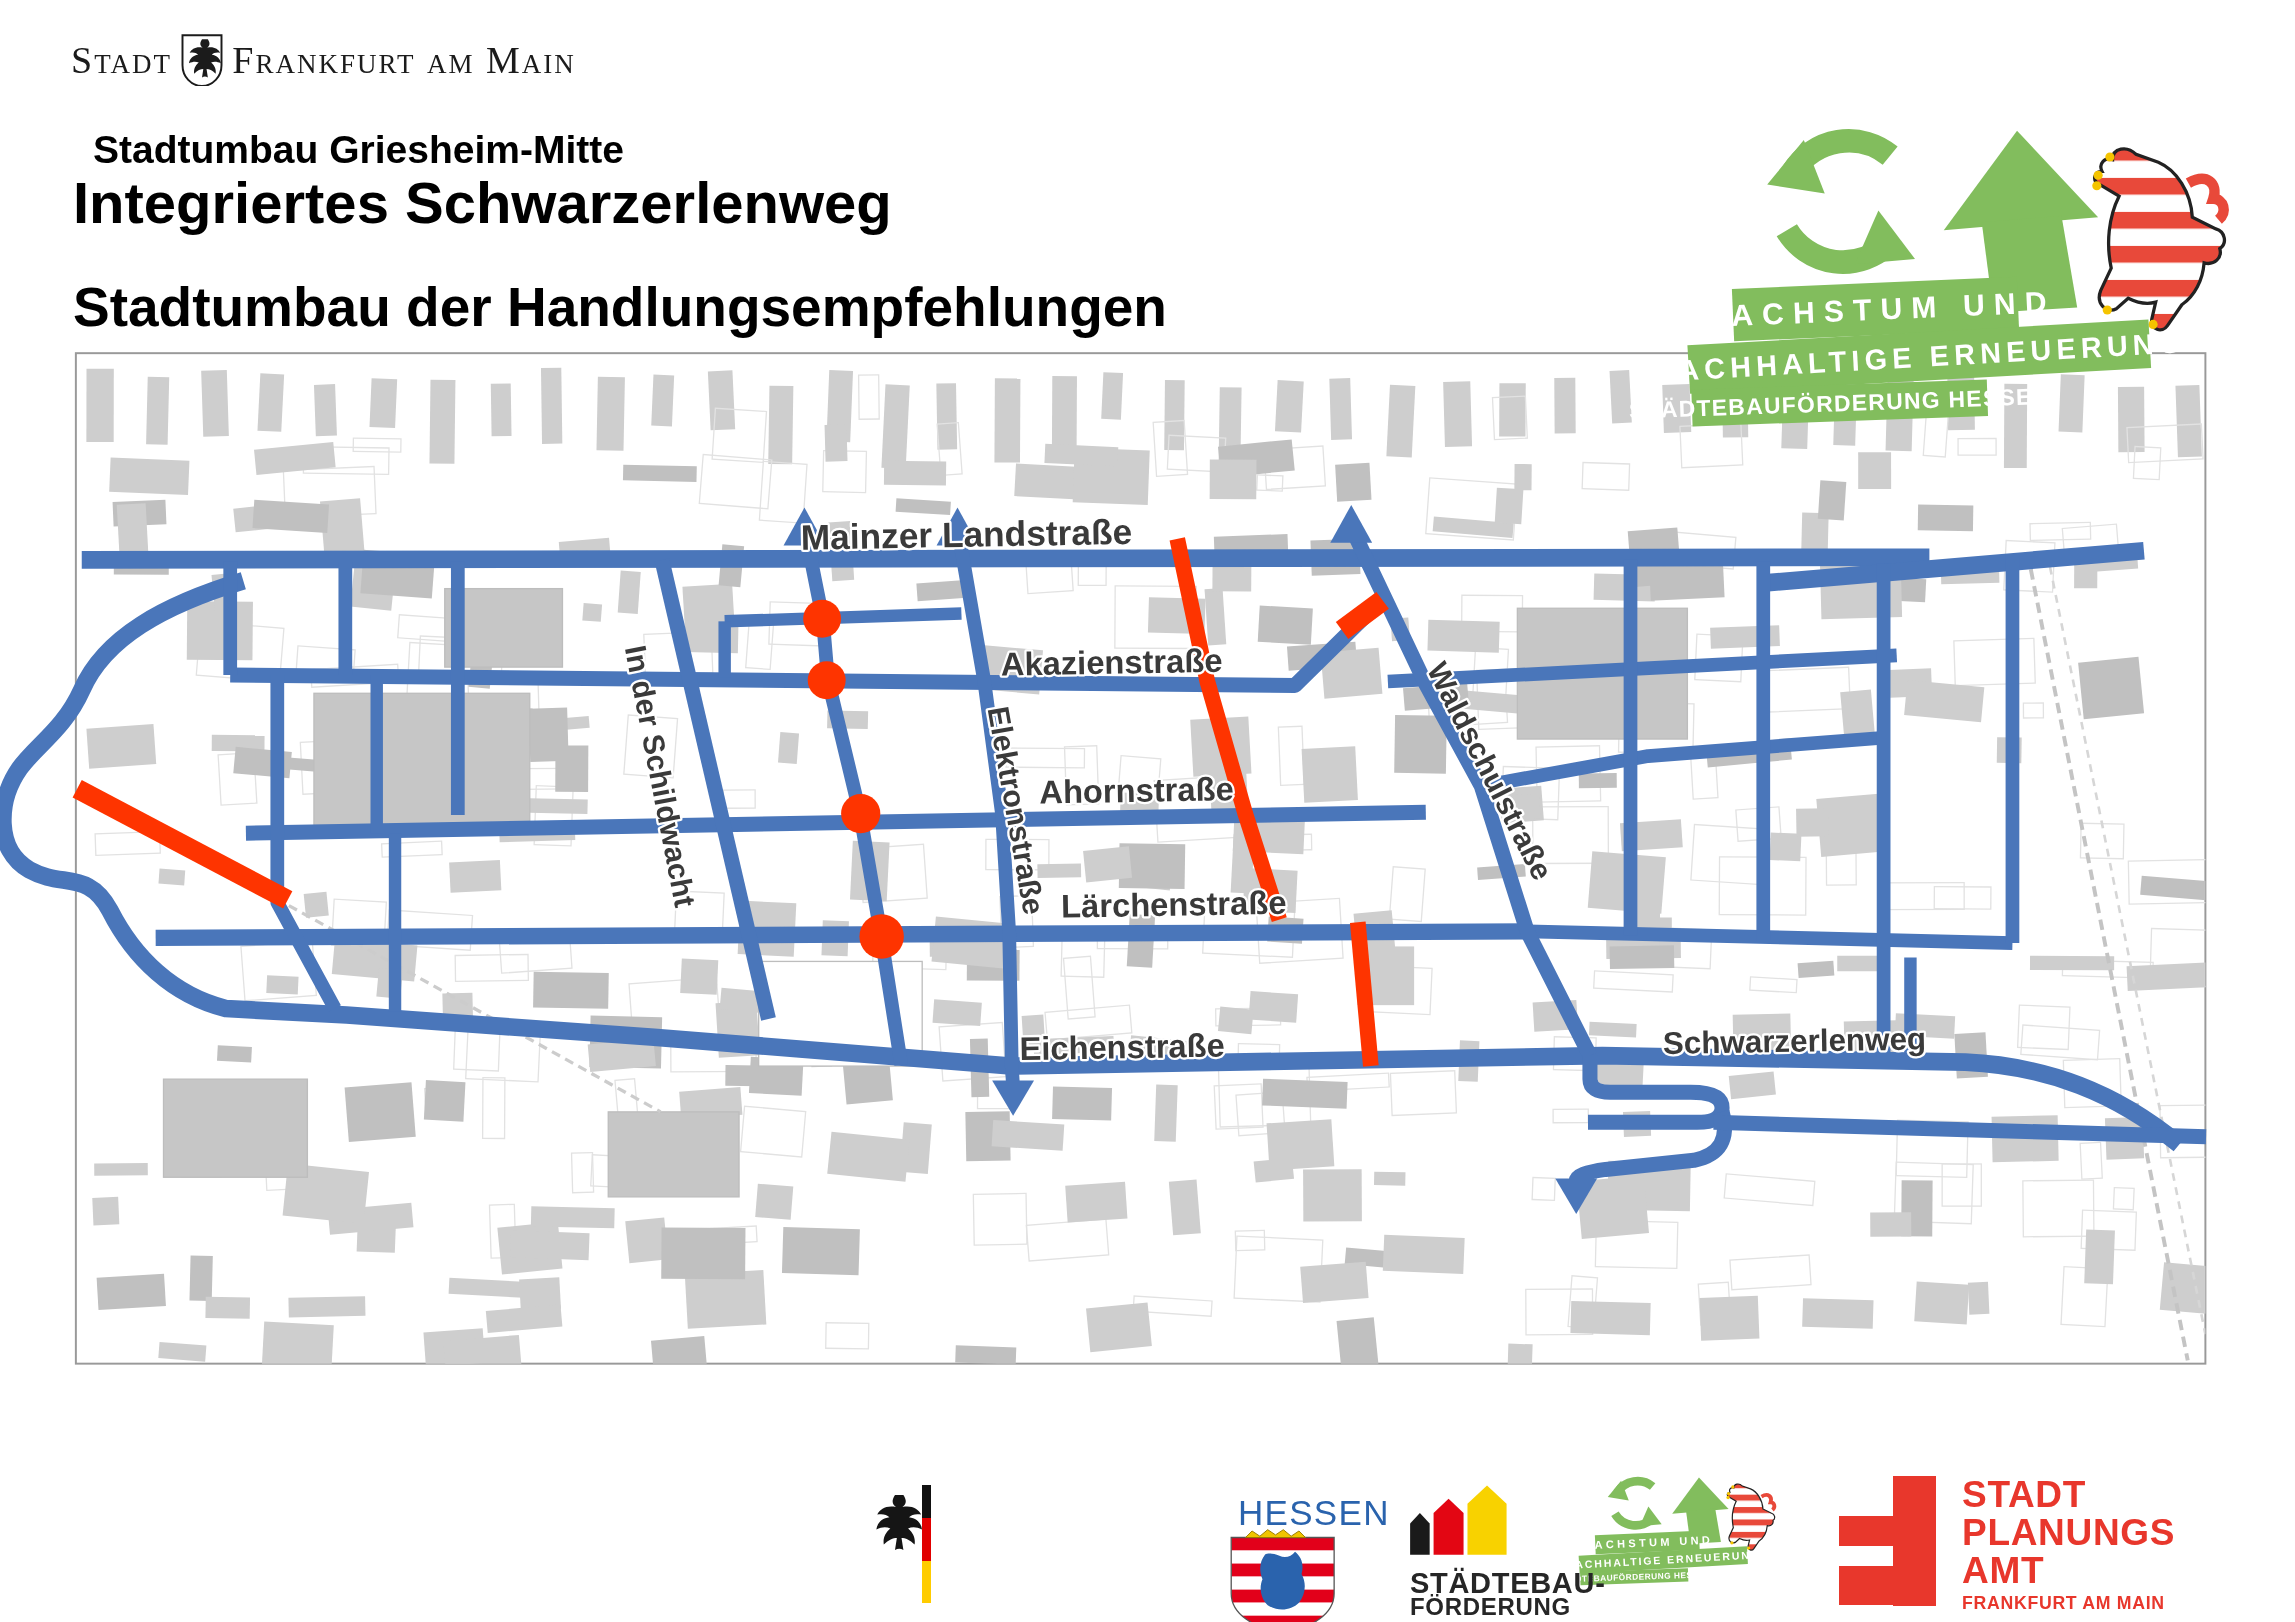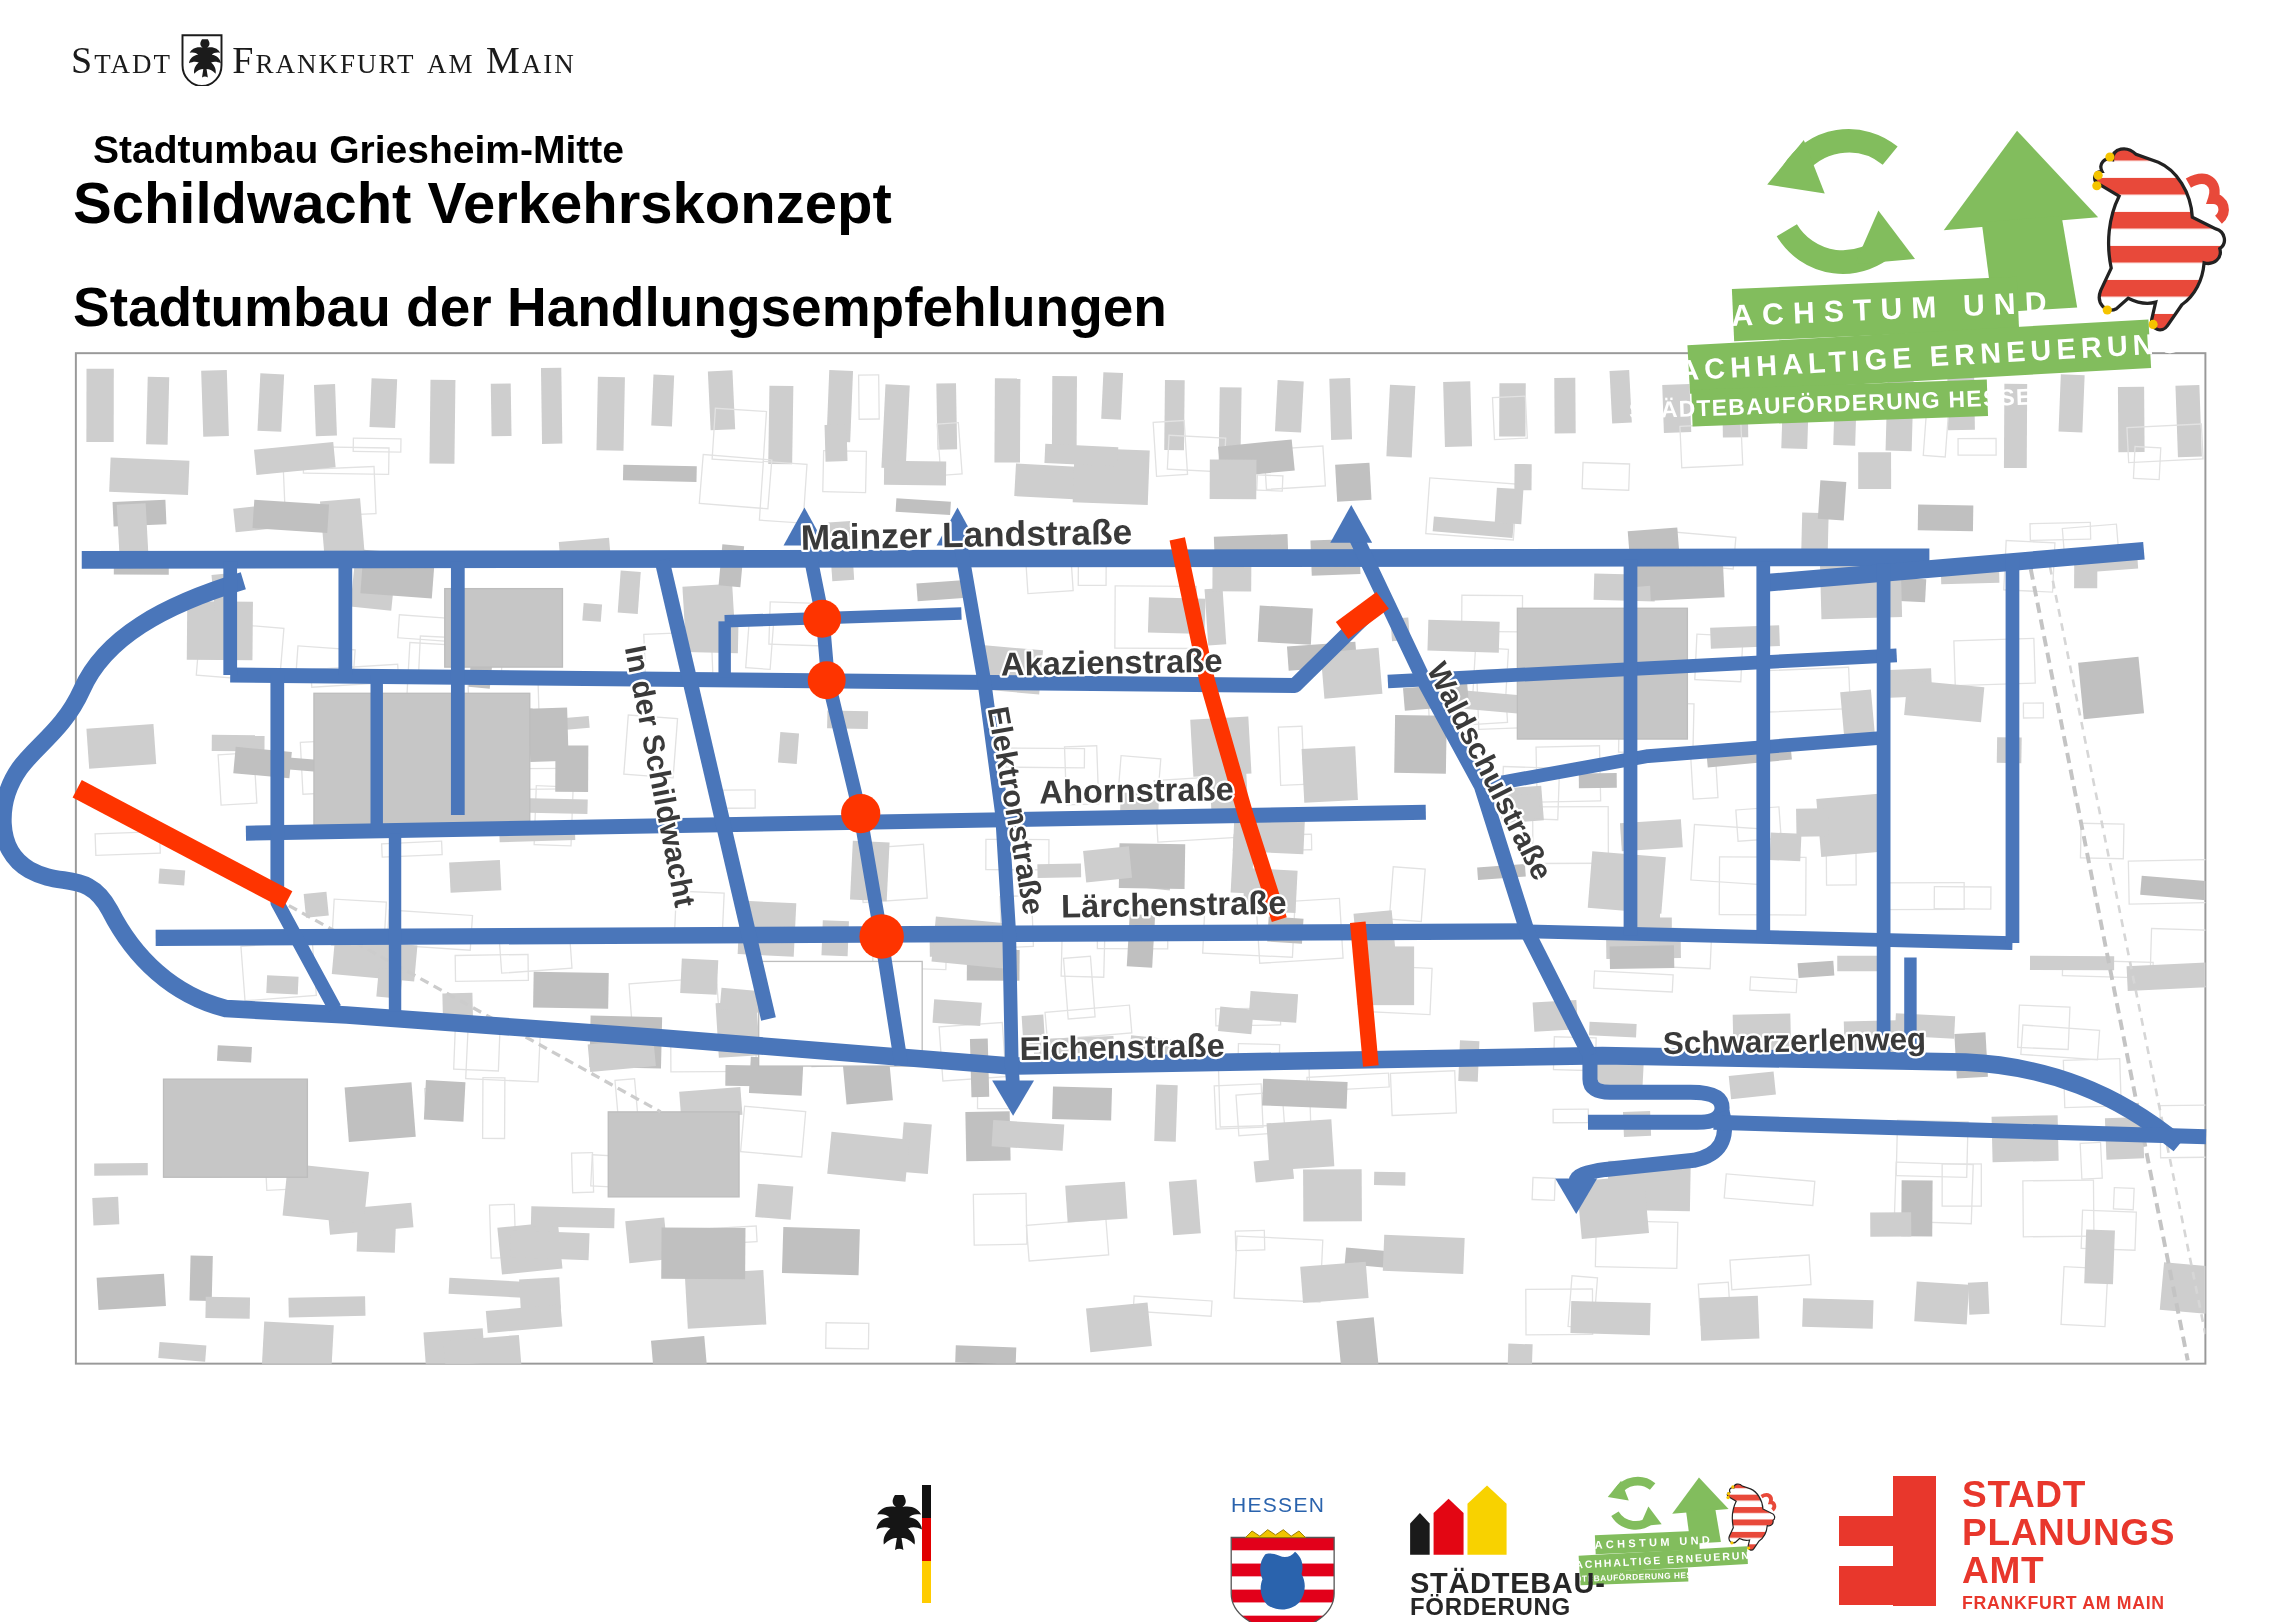--- a/index.html
+++ b/index.html
@@ -15,42 +15,42 @@
   #sectiontitle{left:73px;top:275px;font-size:55px;font-weight:bold;color:#000;}
   
   #map-svg{left:0;top:0;}
   
   .flogo{top:1465px;}
   #bm{left:867px;width:484px;height:150px;}
   #bm .bar{position:absolute;left:55px;top:19.6px;width:9.2px;height:118px;
            background:linear-gradient(#111 0 28%, #e10000 28% 64%, #ffcc00 64% 100%);}
   #bm .txt{position:absolute;left:77px;top:22px;font-size:25.5px;line-height:29px;color:#141414;}
   #hessen{left:1226px;width:137px;height:157px;}
-  #hessen .word{position:absolute;left:5px;top:27.5px;font-size:21px;letter-spacing:1.3px;color:#2a63ad;}
+  #hessen .word{position:absolute;left:12px;top:27.5px;font-size:35px;letter-spacing:1.3px;color:#2a63ad;}
   #stb{left:1410px;width:222px;height:157px;color:#262626;}
   #stb .l1{position:absolute;left:0;top:102px;font-size:29px;font-weight:bold;letter-spacing:0.7px;}
   #stb .l2{position:absolute;left:0;top:128px;font-size:24px;font-weight:bold;letter-spacing:0.7px;}
   #stpa{left:1838px;width:393px;height:157px;color:#e8372c;}
   #stpa .big{position:absolute;left:124px;font-size:37px;font-weight:bold;letter-spacing:0.7px;}
   #stpa .sub{position:absolute;left:124px;top:128px;font-size:17.7px;font-weight:bold;letter-spacing:0.7px;}
   #stpa .blk{position:absolute;background:#e8372c;}
 </style>
 </head>
 <body>
 
 <div id="brand" class="abs">
   <span class="word">Stadt</span>
   <svg width="42" height="52" viewBox="0 0 64 80">
     <path d="M2,2 h60 v46 a30,32 0 0 1 -60,0 z" fill="#fff" stroke="#1b1b1b" stroke-width="3"></path>
     <path d="M32,8 c-4,6 -3,10 1,13 c-10,-2 -17,2 -20,8 c6,-1 10,0 13,3 c-8,1 -13,6 -14,13 c6,-3 11,-3 15,-1 c-6,5 -8,11 -7,17 c5,-5 10,-7 14,-7 l-2,13 c3,-2 6,-2 9,0 l-2,-13 c4,0 9,2 14,7 c1,-6 -1,-12 -7,-17 c4,-2 9,-2 15,1 c-1,-7 -6,-12 -14,-13 c3,-3 7,-4 13,-3 c-3,-6 -10,-10 -20,-8 c4,-3 5,-7 1,-13 z" fill="#1b1b1b"></path>
   </svg>
   <span class="word">Frankfurt am Main</span>
 </div>
 <div id="subtitle" class="abs">Stadtumbau Griesheim-Mitte</div>
-<div id="title" class="abs">Schildwacht Verkehrskonzept</div>
+<div id="title" class="abs">Integriertes Schwarzerlenweg</div>
 <div id="sectiontitle" class="abs">Stadtumbau der Handlungsempfehlungen</div>
 
 <svg id="map-svg" class="abs" width="2295" height="1622" viewBox="0 0 3509 2480">
     <defs>
       <clipPath id="mapclip">
         <rect x="116" y="540" width="3256" height="1545"></rect>
       </clipPath>
     </defs>
     <rect x="116" y="540" width="3256" height="1545" fill="#ffffff" stroke="#999999" stroke-width="3"></rect>
     <g clip-path="url(#mapclip)">

